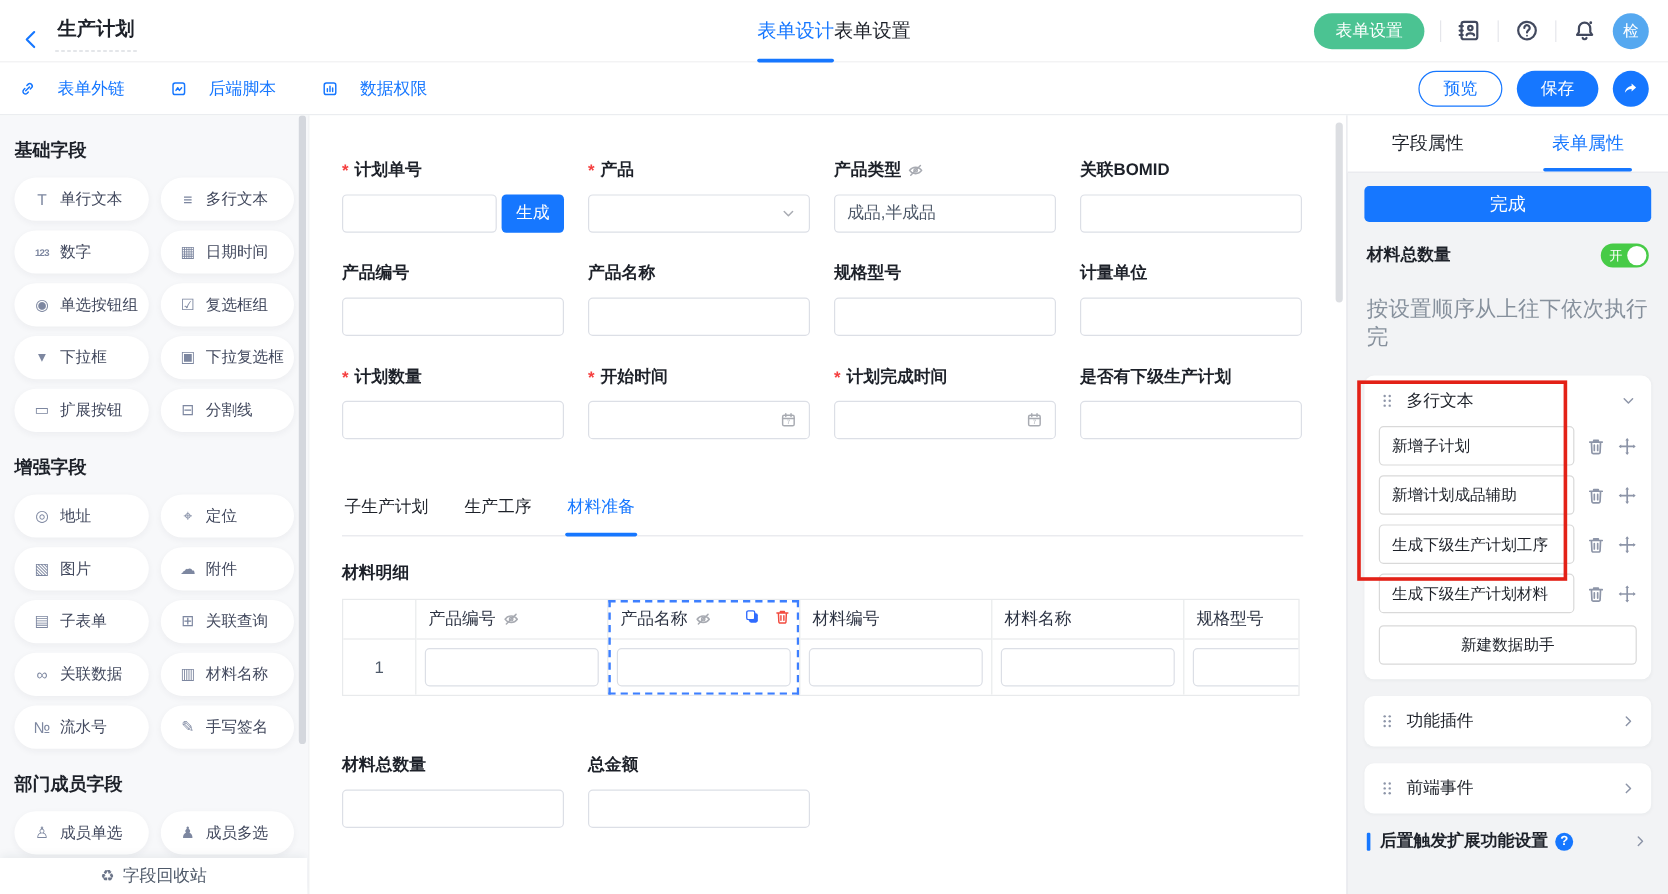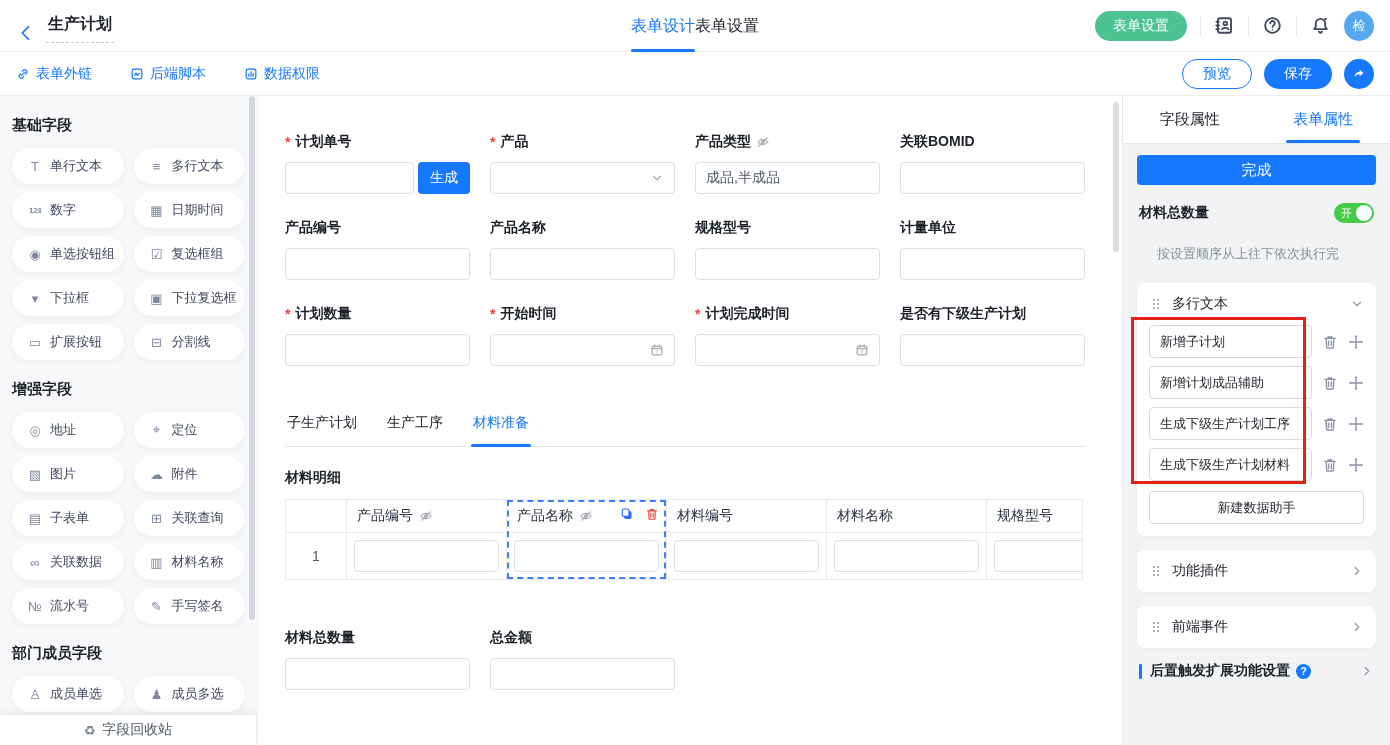--- a/index.html
+++ b/index.html
@@ -31,21 +31,21 @@
               padding:0 18px;font-size:14px;cursor:pointer;font-family:inherit}
   .v-div{width:1px;height:18px;background:var(--line)}
   .hdr-icon{color:#42495e;font-size:21px;cursor:pointer}
   .avatar{width:30px;height:30px;border-radius:50%;background:#55a8f0;color:#fff;font-size:13px;
           display:flex;align-items:center;justify-content:center;cursor:pointer}
 
   
   .toolbar{position:absolute;top:52px;left:0;right:0;height:44px;background:#fff;
            border-bottom:1px solid var(--line2);display:flex;align-items:center;padding:0 16px;z-index:5}
   .tb-links{display:flex;gap:38px}
-  .tb-link{color:var(--primary);display:flex;align-items:center;gap:6px;font-size:14px;cursor:pointer}
+  .tb-link{color:var(--primary);display:flex;align-items:center;gap:18px;font-size:14px;cursor:pointer}
   .tb-right{margin-left:auto;display:flex;align-items:center;gap:12px}
   .btn-outline{height:30px;padding:0 20px;border-radius:16px;border:1px solid var(--primary);
                color:var(--primary);background:#fff;font-size:14px;cursor:pointer;font-family:inherit}
   .btn-primary{height:30px;padding:0 20px;border-radius:16px;border:none;background:var(--primary);
                color:#fff;font-size:14px;cursor:pointer;font-family:inherit}
   .btn-share{width:30px;height:30px;border-radius:50%;background:var(--primary);color:#fff;
              display:flex;align-items:center;justify-content:center;cursor:pointer;border:none}
 
   
   .sidebar{position:absolute;top:96px;left:0;width:258px;bottom:0;background:#f7f8fa;
@@ -105,21 +105,21 @@
   .p-tab.active::after{content:"";position:absolute;left:50%;transform:translateX(-50%);bottom:0;width:74px;height:3px;
                        background:var(--primary);border-radius:2px}
   .p-body{padding:11px 14px 0}
   .done-btn{width:100%;height:30px;background:var(--primary);color:#fff;border:none;border-radius:4px;
             font-size:15px;cursor:pointer;font-family:inherit}
   .submit-row{display:flex;align-items:center;justify-content:space-between;margin:18px 2px 0}
   .submit-label{font-size:14px;font-weight:700}
   .toggle{width:40px;height:20px;border-radius:10px;background:var(--toggle);position:relative;cursor:pointer}
   .toggle .t-label{position:absolute;left:7px;top:50%;transform:translateY(-50%);color:#fff;font-size:11px}
   .toggle .knob{position:absolute;top:2px;right:2px;width:16px;height:16px;border-radius:50%;background:#fff}
-  .hint{color:var(--txt3);font-size:13px;margin:22px 20px 20px}
+  .hint{color:var(--txt3);font-size:18px;margin:22px 2px 20px}
   .card{background:#fff;border-radius:8px;padding:12px;margin-bottom:14px;box-shadow:0 1px 3px rgba(31,45,61,.04)}
   .card-hd{display:flex;align-items:center;gap:9px}
   .drag{color:#8d95a8;font-size:14px;cursor:grab}
   .card-title{flex:1;font-size:14px;color:var(--txt)}
   .chev{color:#8d95a8;font-size:14px;cursor:pointer}
   .helper-list{margin-top:12px;display:flex;flex-direction:column;gap:8px}
   .helper-row{display:flex;align-items:center;gap:10px}
   .helper-box{flex:1;height:33px;border:1px solid #d9d9d9;border-radius:4px;display:flex;align-items:center;
               padding:0 10px;font-size:13px;cursor:pointer;background:#fff}
   .h-ic{color:#8d95a8;font-size:16px;cursor:pointer}

